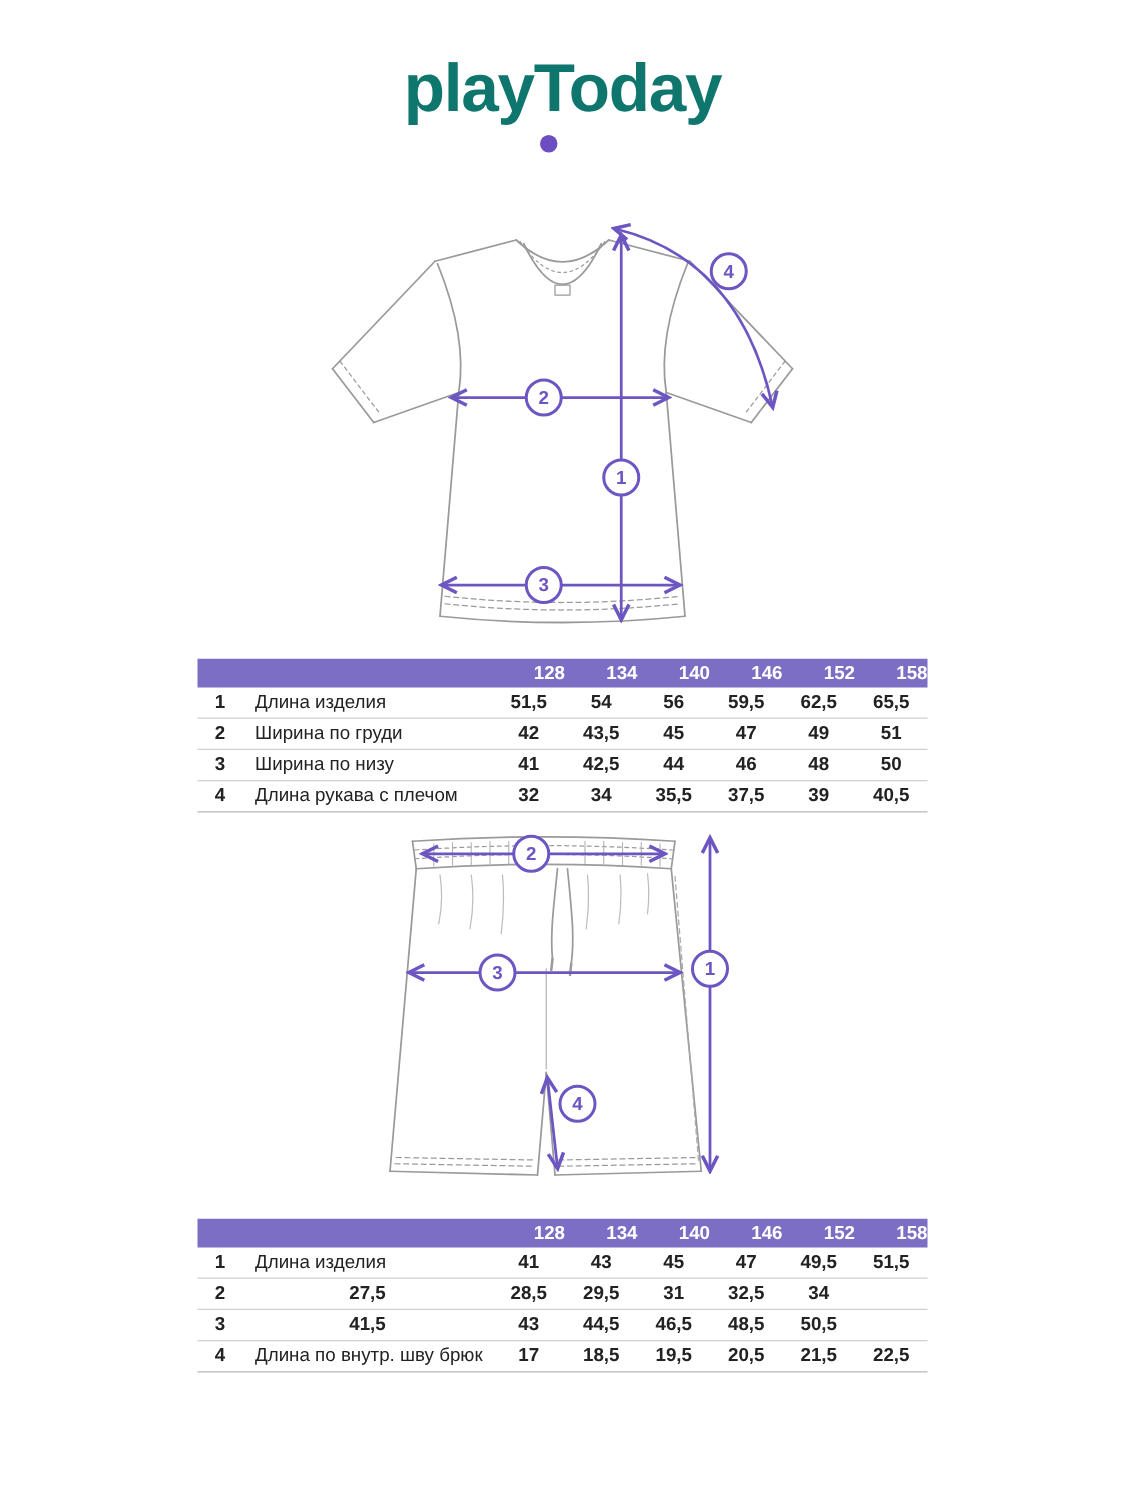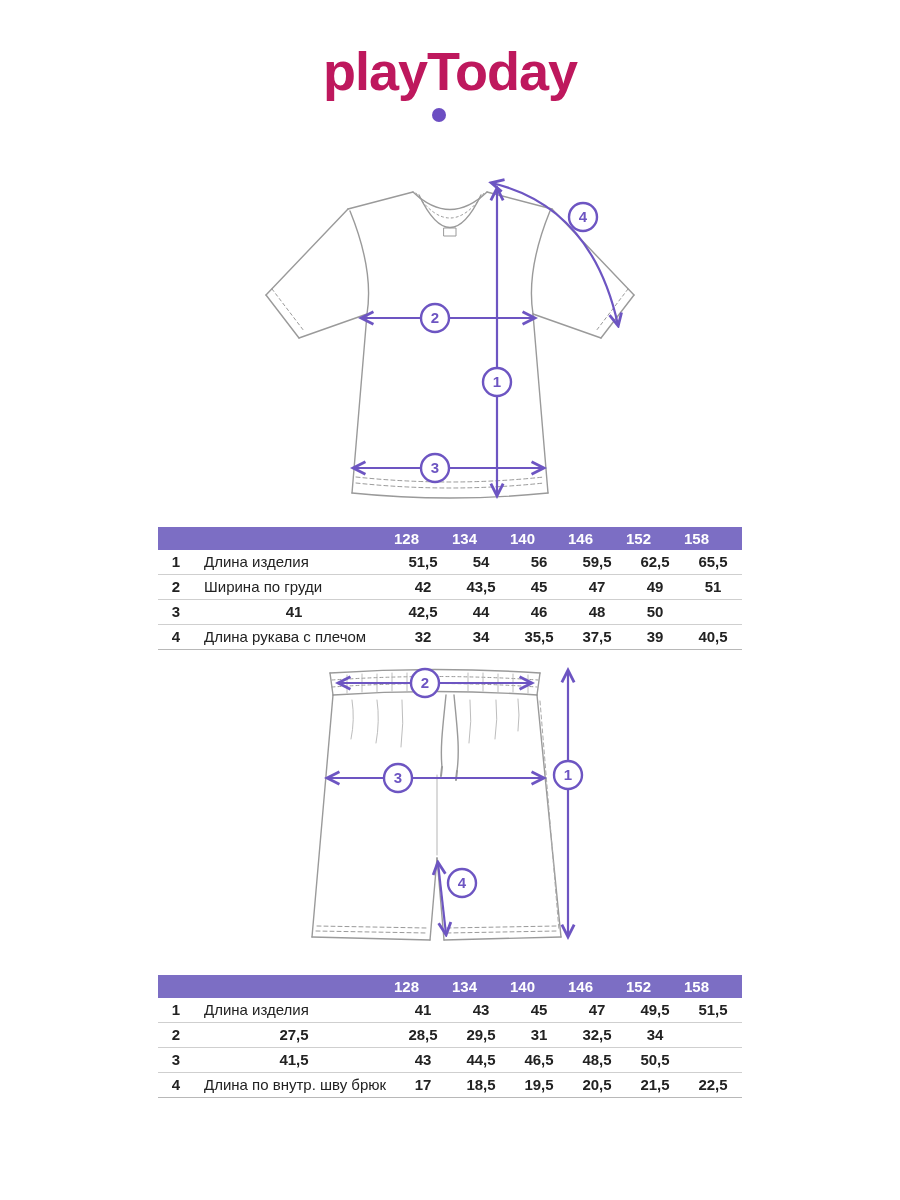--- a/index.html
+++ b/index.html
@@ -3,38 +3,38 @@
 <meta charset="utf-8">
 <style>
   html,body{margin:0;padding:0;background:#fff;}
   .page{
     position:relative;width:900px;height:1200px;background:#ffffff;
     font-family:"Liberation Sans",sans-serif;color:#222;overflow:hidden;
   }
   
   .logo-wrap{position:absolute;top:44px;left:0;width:100%;text-align:center;}
   .logo-text{
-    font-size:54px;font-weight:800;color:#be185d;letter-spacing:-1px;
+    font-size:54px;font-weight:800;color:#0f766e;letter-spacing:-1px;
     display:inline-block;line-height:1;
   }
   .logo-dot{
     position:absolute;left:calc(50% - 18px);top:64px;
     width:14px;height:14px;border-radius:50%;background:#6C4EC2;
   }
   
   .fig{position:absolute;left:0;}
   .fig text{font:700 15px "Liberation Sans",sans-serif;fill:#6D55C2;}
   
   .size-table{position:absolute;left:158px;width:584px;}
   .thead,.trow{
     display:grid;
     grid-template-columns:36px 200px 58px 58px 58px 58px 58px 58px;
   }
   .thead{background:#7C6EC4;height:23px;line-height:23px;}
-  .thead .th{color:#ffffff;font-weight:700;font-size:15px;text-align:left;}
+  .thead .th{color:#ffffff;font-weight:700;font-size:15px;text-align:right;}
   .th.corner{grid-column:span 2;}
   .trow{height:24px;line-height:24px;border-bottom:1px solid #cfcfcf;font-size:15px;}
   .trow:last-child{border-bottom:1px solid #b8b8b8;}
   .td.num{font-weight:700;text-align:center;}
   .td.label{text-align:left;padding-left:10px;white-space:nowrap;}
   .td.val{text-align:center;font-weight:bold;}
 </style>
 </head>
 <body>
 
@@ -126,20 +126,21 @@
       <div class="td label">Ширина по груди</div>
       <div class="td val">42</div>
       <div class="td val">43,5</div>
       <div class="td val">45</div>
       <div class="td val">47</div>
       <div class="td val">49</div>
       <div class="td val">51</div>
     </div>
     <div class="trow">
       <div class="td num">3</div>
+      <div class="td label">Ширина по низу</div>
       <div class="td val">41</div>
       <div class="td val">42,5</div>
       <div class="td val">44</div>
       <div class="td val">46</div>
       <div class="td val">48</div>
       <div class="td val">50</div>
     </div>
     <div class="trow">
       <div class="td num">4</div>
       <div class="td label">Длина рукава с плечом</div>

